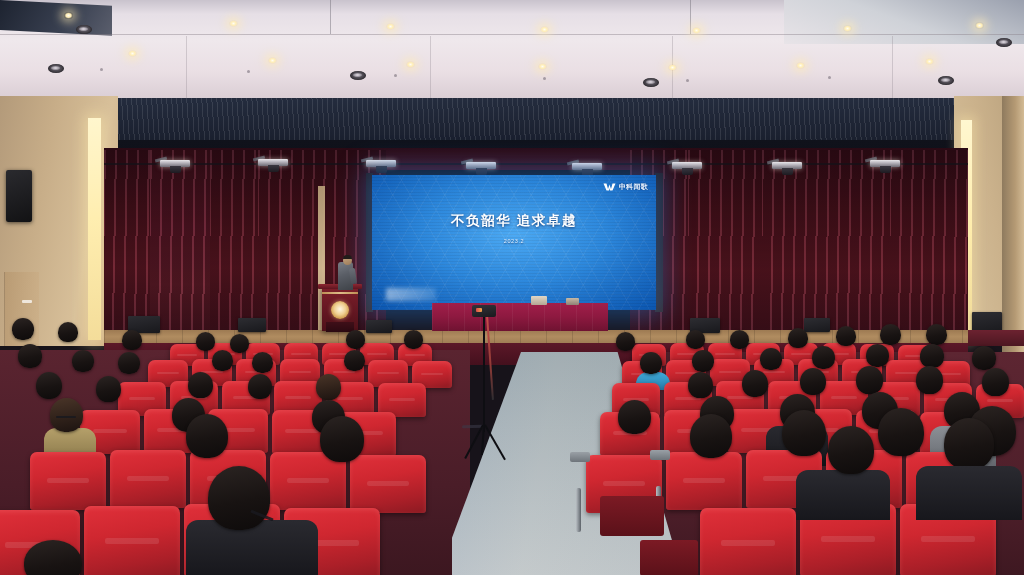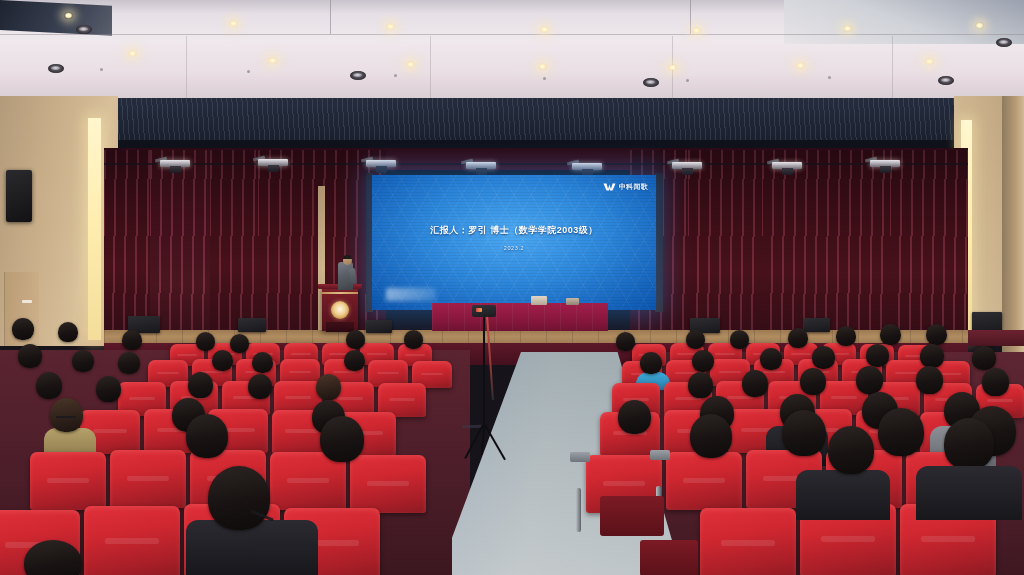--- a/index.html
+++ b/index.html
@@ -379,21 +379,21 @@
     <div class="led-vig"></div>
 
     <div class="screen-logo">
       <svg class="logo-mark" viewBox="0 0 26 18">
         <path d="M1 2 L7 2 L10 13 L13 4 L16 13 L19 2 L25 2 L19 16 L14 16 L13 11 L12 16 L7 16 Z" fill="#ffffff"></path>
       </svg>
       <span class="logo-text">中科闻歌</span>
     </div>
 
     <div class="slide-body">
-      <div class="slide-sub">汇报人：罗引 博士（数学学院2003级）</div>
+      <div class="slide-title-1">不负韶华 追求卓越</div>
       <div class="slide-date">2023.2</div>
     </div>
     <div class="screen-glare"></div>
   </div>
 
   <div class="stage-floor">
       <div class="stage-floor-grain"></div>
     </div>
   <div class="stage-skirt"></div>
 

